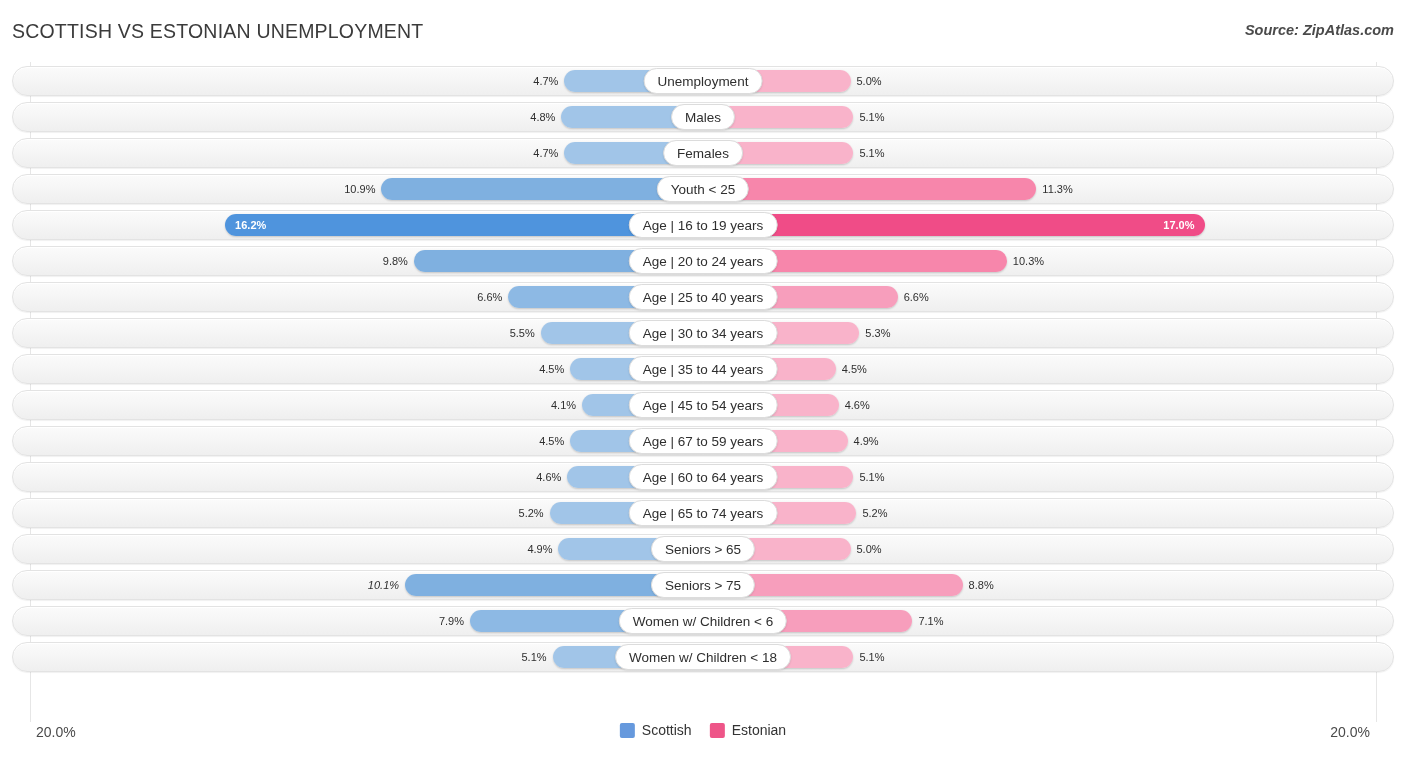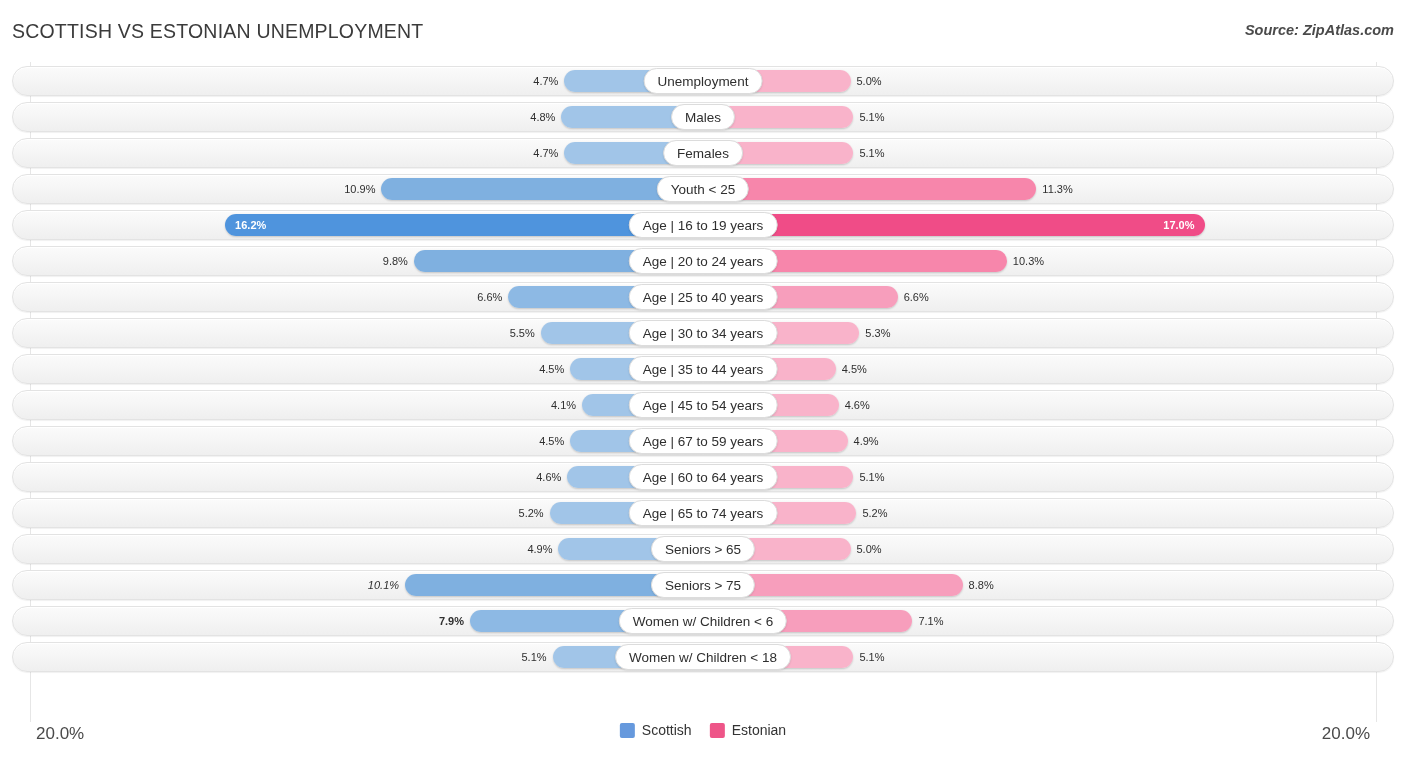--- a/index.html
+++ b/index.html
@@ -72,21 +72,21 @@
     padding: 0 13px;
     font-size: 13.5px; color: #2f2f2f;
     white-space: nowrap;
     box-shadow: 0 1px 2px rgba(0,0,0,.10);
     z-index: 5;
   }
 
   
   .axis-left, .axis-right {
     position: absolute; top: 724px;
-    font-size: 17px; color: #4a4a4a;
+    font-size: 14px; color: #4a4a4a;
   }
   .axis-left  { left: 36px; }
   .axis-right { right: 36px; }
 
   .legend {
     position: absolute; top: 722px; left: 50%; transform: translateX(-50%);
     display: flex; align-items: center; gap: 18px;
     white-space: nowrap;
   }
   .legend-item { display: flex; align-items: center; gap: 7px; }
@@ -222,21 +222,21 @@
         <div class="bar left" style="left: 405.05px; width: 297.95px; background: linear-gradient(rgb(127, 176, 224), rgb(127, 176, 224));"></div>
         <div class="bar right" style="left: 703px; width: 259.6px; background: linear-gradient(rgb(247, 158, 188), rgb(247, 158, 188));"></div>
         <div class="val l" style="right: 1006.95px; font-style: italic;">10.1%</div>
         <div class="val r" style="left: 968.6px;">8.8%</div>
         <div class="pill">Seniors &gt; 75</div>
       </div>
       <div class="row">
         <div class="track"></div>
         <div class="bar left" style="left: 469.95px; width: 233.05px; background: linear-gradient(rgb(141, 185, 228), rgb(141, 185, 228));"></div>
         <div class="bar right" style="left: 703px; width: 209.45px; background: linear-gradient(rgb(247, 158, 188), rgb(247, 158, 188));"></div>
-        <div class="val l" style="right: 942.05px; font-weight: bold;">7.9%</div>
+        <div class="val l" style="right: 942.05px;">7.9%</div>
         <div class="val r" style="left: 918.45px;">7.1%</div>
         <div class="pill">Women w/ Children &lt; 6</div>
       </div>
       <div class="row">
         <div class="track"></div>
         <div class="bar left" style="left: 552.55px; width: 150.45px; background: linear-gradient(rgb(161, 197, 232), rgb(161, 197, 232));"></div>
         <div class="bar right" style="left: 703px; width: 150.45px; background: linear-gradient(rgb(249, 179, 202), rgb(249, 179, 202));"></div>
         <div class="val l" style="right: 859.45px;">5.1%</div>
         <div class="val r" style="left: 859.45px;">5.1%</div>
         <div class="pill">Women w/ Children &lt; 18</div>

